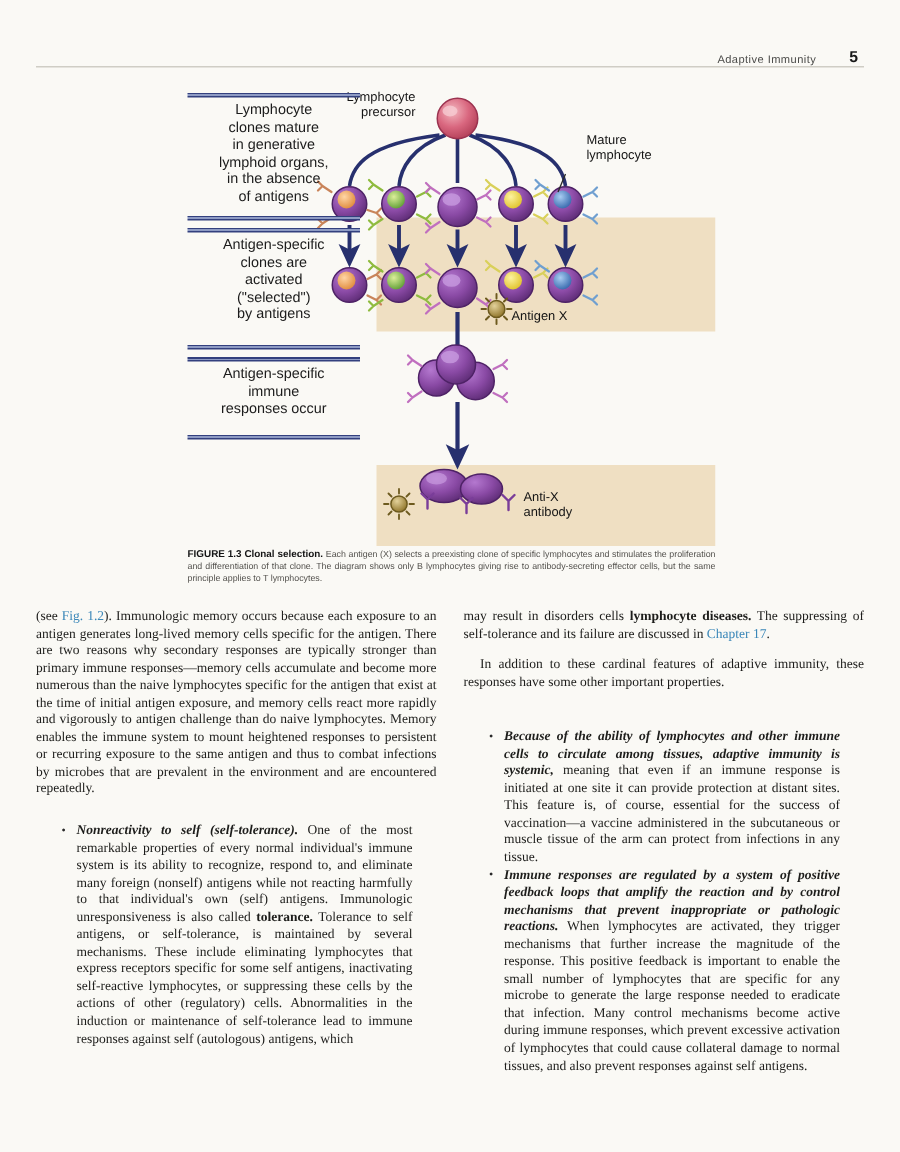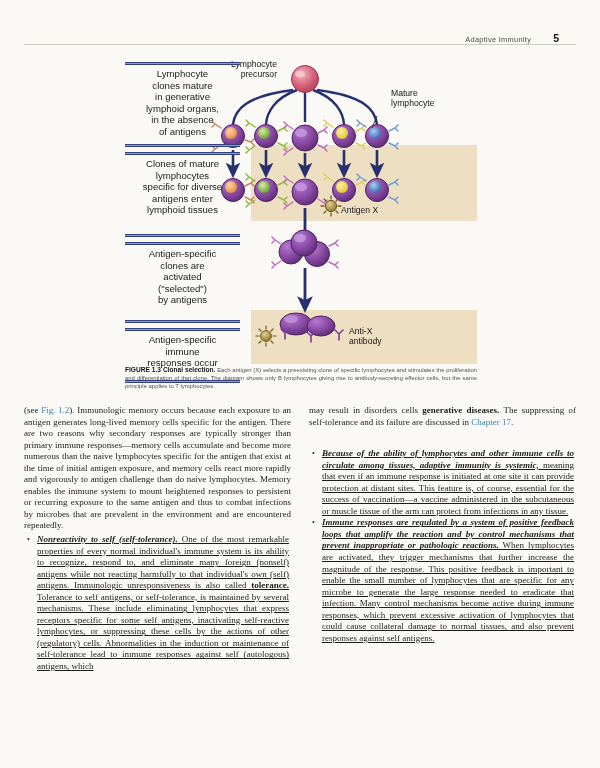--- a/index.html
+++ b/index.html
@@ -11,21 +11,21 @@
     color:#1d1d1b;
     position:relative;
   }
   .page{
     position:absolute;inset:0;
     background:#faf9f5;
   }
   
   .runhead{
     position:absolute;left:0;right:0;top:22px;height:22px;
-    padding-right:41px;
+    padding-right:28px;
     display:flex;align-items:flex-end;justify-content:flex-end;gap:22px;
     box-sizing:border-box;
   }
   .runhead-title{
     font-family:"Liberation Sans", sans-serif;
     font-size:7.4px;letter-spacing:.3px;color:#4a4a48;
   }
   .runhead-page{
     font-family:"Liberation Sans", sans-serif;
     font-size:10.5px;font-weight:bold;color:#171717;
@@ -85,21 +85,21 @@
     margin:0;
     font-size:9.0px;
     line-height:11.55px;
     text-align:justify;
     text-justify:inter-word;
     hyphens:none;
   }
   .col p.indent{text-indent:11px;}
   .col .xref{color:#3a87b8;}
   .col .bold{font-weight:bold;}
-  .bullets{margin:2px;padding:0;list-style:none;text-decoration:underline;}
+  .bullets{margin:16px;padding:0;list-style:none;}
   .bullets li{
     position:relative;
     padding-left:11px;
     margin-top:0px;
     font-size:9.0px;
     line-height:11.55px;
     text-align:justify;
   }
   .bullets li::before{
     content:"\2022";
@@ -361,29 +361,20 @@
 
     <div class="labelcol">
       <div class="lbl lbl1">
         <span class="rule top"></span>
         <span style="white-space:pre-line">Lymphocyte
 clones mature
 in generative
 lymphoid organs,
 in the absence
 of antigens</span>
-        <span class="rule bot"></span>
-      </div>
-      <div class="lbl lbl2">
-        <span class="rule top"></span>
-        <span style="white-space:pre-line">Clones of mature
-lymphocytes
-specific for diverse
-antigens enter
-lymphoid tissues</span>
         <span class="rule bot"></span>
       </div>
       <div class="lbl lbl3">
         <span class="rule top"></span>
         <span style="white-space:pre-line">Antigen-specific
 clones are
 activated
 ("selected")
 by antigens</span>
         <span class="rule bot"></span>
@@ -406,22 +397,23 @@
   <div class="cols">
 
     <div class="col">
       <p><span>(see </span><span class="xref">Fig. 1.2</span><span>). Immunologic memory occurs because each exposure to an antigen generates long-lived memory cells specific for the antigen. There are two reasons why secondary responses are typically stronger than primary immune responses—memory cells accumulate and become more numerous than the naive lymphocytes specific for the antigen that exist at the time of initial antigen exposure, and memory cells react more rapidly and vigorously to antigen challenge than do naive lymphocytes. Memory enables the immune system to mount heightened responses to persistent or recurring exposure to the same antigen and thus to combat infections by microbes that are prevalent in the environment and are encountered repeatedly.</span></p>
       <ul class="bullets">
         <li><em>Nonreactivity to self (self-tolerance).</em><span> One of the most remarkable properties of every normal individual's immune system is its ability to recognize, respond to, and eliminate many foreign (nonself) antigens while not reacting harmfully to that individual's own (self) antigens. Immunologic unresponsiveness is also called </span><span class="bold">tolerance.</span><span> Tolerance to self antigens, or self-tolerance, is maintained by several mechanisms. These include eliminating lymphocytes that express receptors specific for some self antigens, inactivating self-reactive lymphocytes, or suppressing these cells by the actions of other (regulatory) cells. Abnormalities in the induction or maintenance of self-tolerance lead to immune responses against self (autologous) antigens, which</span></li>
       </ul>
     </div>
 
     <div class="col">
-      <p><span>may result in disorders cells </span><span class="bold">generative diseases.</span><span> The suppressing of self-tolerance and its failure are discussed in </span><span class="xref">Chapter 17</span><span>.</span></p>
+      <p><span>may result in disorders cells </span><span class="bold">lymphocyte diseases.</span><span> The suppressing of self-tolerance and its failure are discussed in </span><span class="xref">Chapter 17</span><span>.</span></p>
       <div class="gap"></div>
+      <p class="indent">In addition to these cardinal features of adaptive immunity, these responses have some other important properties.</p>
       <div class="gap"></div>
       <ul class="bullets">
         <li><em>Because of the ability of lymphocytes and other immune cells to circulate among tissues, adaptive immunity is systemic,</em><span> meaning that even if an immune response is initiated at one site it can provide protection at distant sites. This feature is, of course, essential for the success of vaccination—a vaccine administered in the subcutaneous or muscle tissue of the arm can protect from infections in any tissue.</span></li>
         <li><em>Immune responses are regulated by a system of positive feedback loops that amplify the reaction and by control mechanisms that prevent inappropriate or pathologic reactions.</em><span> When lymphocytes are activated, they trigger mechanisms that further increase the magnitude of the response. This positive feedback is important to enable the small number of lymphocytes that are specific for any microbe to generate the large response needed to eradicate that infection. Many control mechanisms become active during immune responses, which prevent excessive activation of lymphocytes that could cause collateral damage to normal tissues, and also prevent responses against self antigens.</span></li>
       </ul>
     </div>
 
   </div>
 </div>
 

